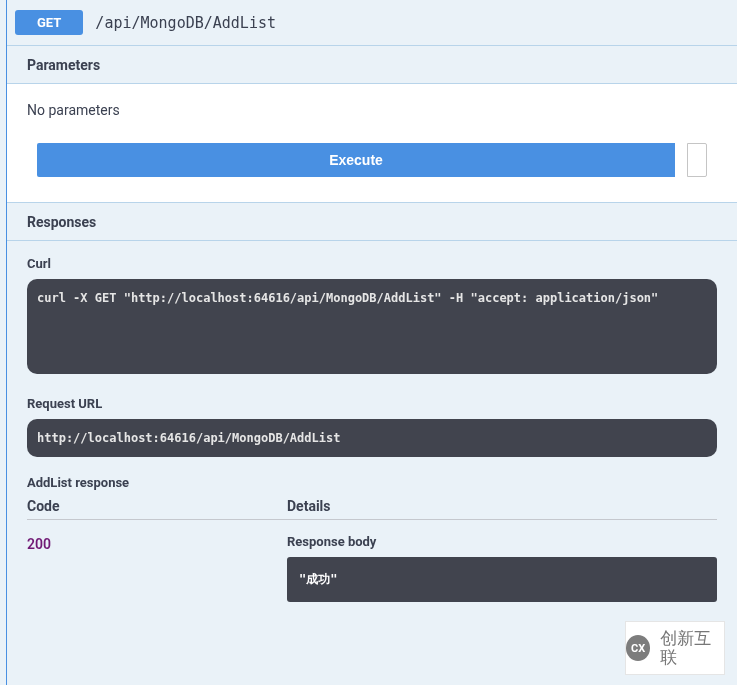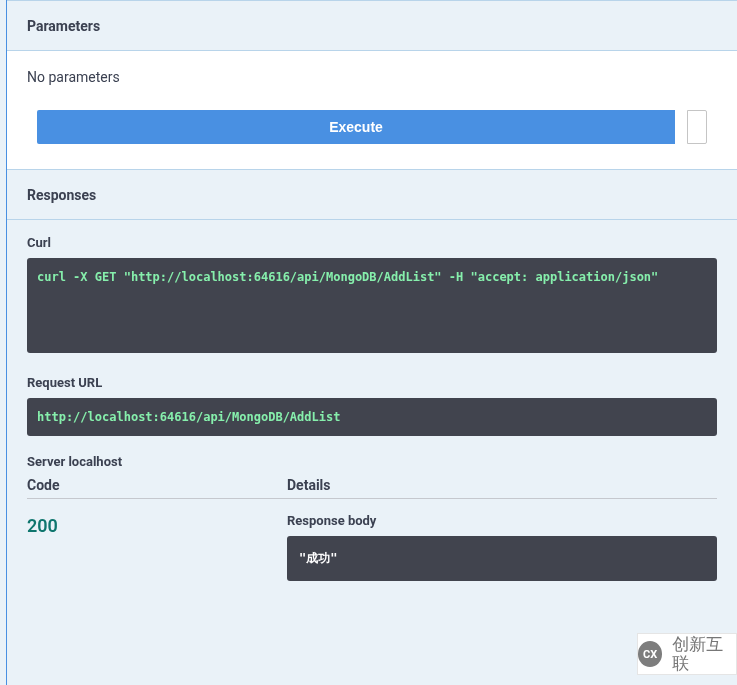--- a/index.html
+++ b/index.html
@@ -31,21 +31,21 @@
       padding: 5px 22px;
       border-radius: 3px;
       margin-right: 12px;
     }
     .endpoint-path {
       font-family: "Consolas", "Monaco", monospace;
       font-size: 15px;
       color: #3b4151;
     }
     .section-header {
-      padding: 15px 20px;
+      padding: 9px 20px;
       background: #eaf2f8;
       border-top: 1px solid #b8d4ea;
       border-bottom: 1px solid #b8d4ea;
     }
     .section-title {
       font-weight: 700;
       font-size: 14px;
       color: #3b4151;
     }
     .params-body {
@@ -86,46 +86,46 @@
       padding: 15px 20px;
     }
     .sub-label {
       font-weight: 700;
       font-size: 13px;
       color: #3b4151;
       margin-bottom: 8px;
     }
     .code-block {
       background: #41444e;
-      color: #86efac;
+      color: #e5e5e5;
       padding: 12px 10px;
       font-family: "Consolas", "Monaco", monospace;
       font-size: 12px;
       font-weight: 600;
-      border-radius: 3px;
+      border-radius: 10px;
       margin-bottom: 22px;
       white-space: pre-wrap;
       word-break: break-all;
     }
     .curl-block { height: 95px; }
     .reqinfo-block { margin-bottom: 18px; }
     .response-table {
       display: flex;
       border-bottom: 1px solid #c5c8ce;
       padding-bottom: 5px;
       margin-bottom: 14px;
     }
     .col-code { width: 260px; font-weight: 700; font-size: 14px; color: #3b4151; }
     .col-details { flex: 1; font-weight: 700; font-size: 14px; color: #3b4151; }
     .resp-row { display: flex; }
     .code-val {
       width: 260px;
       font-weight: 600;
-      font-size: 18px;
-      color: #0f766e;
+      font-size: 14px;
+      color: #701a75;
       padding-top: 2px;
     }
     .details-col { flex: 1; }
     .resp-body-label {
       font-weight: 700;
       font-size: 13px;
       color: #3b4151;
       margin-bottom: 8px;
     }
     .resp-body-block {
@@ -133,24 +133,24 @@
       color: #fff;
       padding: 14px 12px;
       font-family: "Consolas", "Monaco", monospace;
       font-size: 12px;
       font-weight: 700;
       border-radius: 3px;
       min-height: 40px;
     }
     .watermark {
       position: absolute;
-      right: 0;
+      right: 12px;
       bottom: 10px;
       width: 100px;
-      height: 42px;
+      height: 54px;
       background: #fff;
       border: 1px solid #e5e5e5;
       display: flex;
       align-items: center;
       justify-content: center;
       gap: 10px;
     }
     .wm-circle {
       width: 26px;
       height: 26px;
@@ -163,20 +163,24 @@
       font-weight: 700;
       font-size: 11px;
     }
     .wm-text { font-size: 17px; color: #777; line-height: 1.1; }
   </style>
 </head>
 <body>
 
 <div class="wrap">
 
+  <div class="header-row">
+    <span class="method-badge">GET</span>
+    <span class="endpoint-path">/api/MongoDB/AddList</span>
+  </div>
 
   <div class="section-header">
     <span class="section-title">Parameters</span>
   </div>
 
   <div class="params-body">
     <div class="no-params">No parameters</div>
   </div>
 
   <div class="execute-row">
@@ -189,21 +193,21 @@
   </div>
 
   <div class="responses-inner">
 
     <div class="sub-label">Curl</div>
     <div class="code-block curl-block">curl -X GET "http://localhost:64616/api/MongoDB/AddList" -H "accept: application/json"</div>
 
     <div class="sub-label">Request URL</div>
     <div class="code-block reqinfo-block">http://localhost:64616/api/MongoDB/AddList</div>
 
-    <div class="sub-label">Server localhost</div>
+    <div class="sub-label">AddList response</div>
 
     <div class="response-table">
       <div class="col-code">Code</div>
       <div class="col-details">Details</div>
     </div>
 
     <div class="resp-row">
       <div class="code-val">200</div>
       <div class="details-col">
         <div class="resp-body-label">Response body</div>

